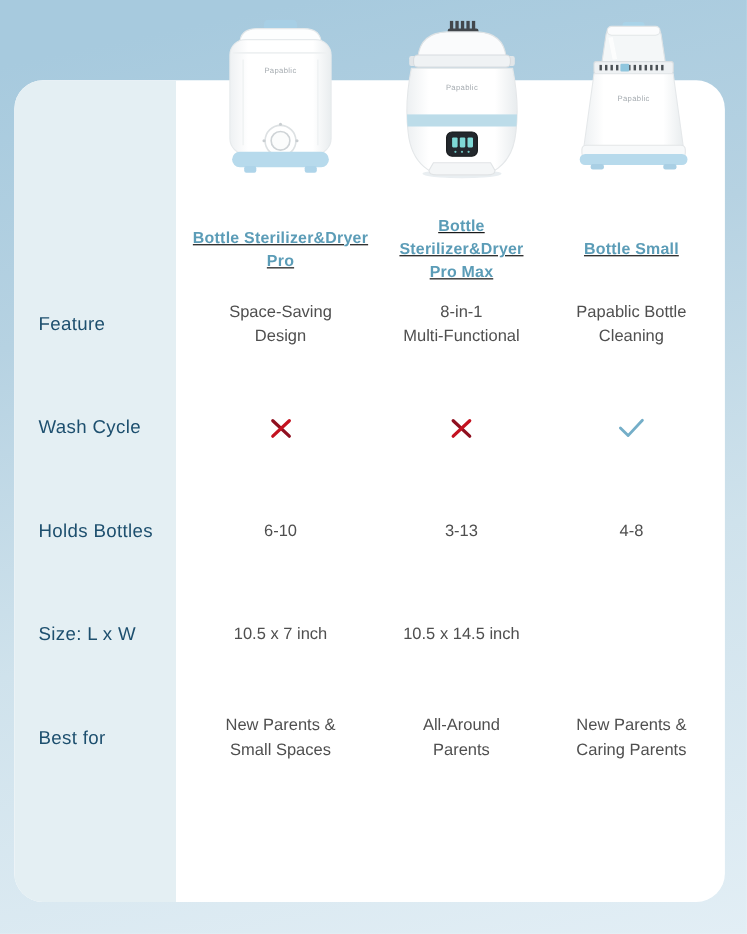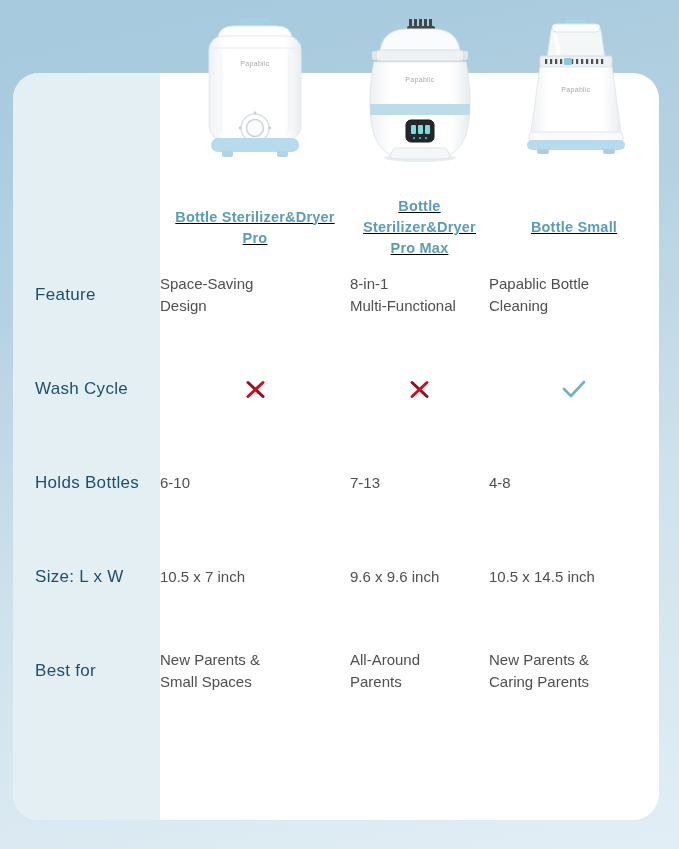--- a/index.html
+++ b/index.html
@@ -28,21 +28,21 @@
   .rows{position:absolute;left:0;top:175px;width:646px;}
   .row{
     display:grid;grid-template-columns:147px 190px 139px 170px;
     height:94px;align-items:center;
   }
   .label{
     padding-left:22px;font-weight:normal;font-size:17px;color:#1d4f6e;
     letter-spacing:.3px;
   }
   .val{
-    text-align:left;font-size:15px;color:#4f4f4f;line-height:1.45;
+    text-align:center;font-size:15px;color:#4f4f4f;line-height:1.45;
     white-space:pre-line;
   }
   .icon-cell{display:flex;align-items:center;justify-content:center;}
   .prod{position:absolute;z-index:3;}
   .prod svg{display:block;}
   .logo-text{font-size:7px;fill:#a5abb0;letter-spacing:.3px;}
 </style>
 </head>
 <body>
 
@@ -93,28 +93,27 @@
               <polyline points="4,11 11,18 24,4" fill="none" stroke="#74aec8" stroke-width="2.6" stroke-linecap="round" stroke-linejoin="round"></polyline>
             </svg>
           
         </div>
       </div>
 
 
       <div class="row">
         <div class="label">Holds Bottles</div>
         <div class="val">6-10</div>
-        <div class="val">7-13</div>
+        <div class="val">3-13</div>
         <div class="val">4-8</div>
       </div>
 
       <div class="row">
         <div class="label">Size: L x W</div>
         <div class="val">10.5 x 7 inch</div>
-        <div class="val">9.6 x 9.6 inch</div>
         <div class="val">10.5 x 14.5 inch</div>
       </div>
 
       <div class="row">
         <div class="label">Best for</div>
         <div class="val">New Parents &amp;
 Small Spaces</div>
         <div class="val">All-Around
 Parents</div>
         <div class="val">New Parents &amp;

